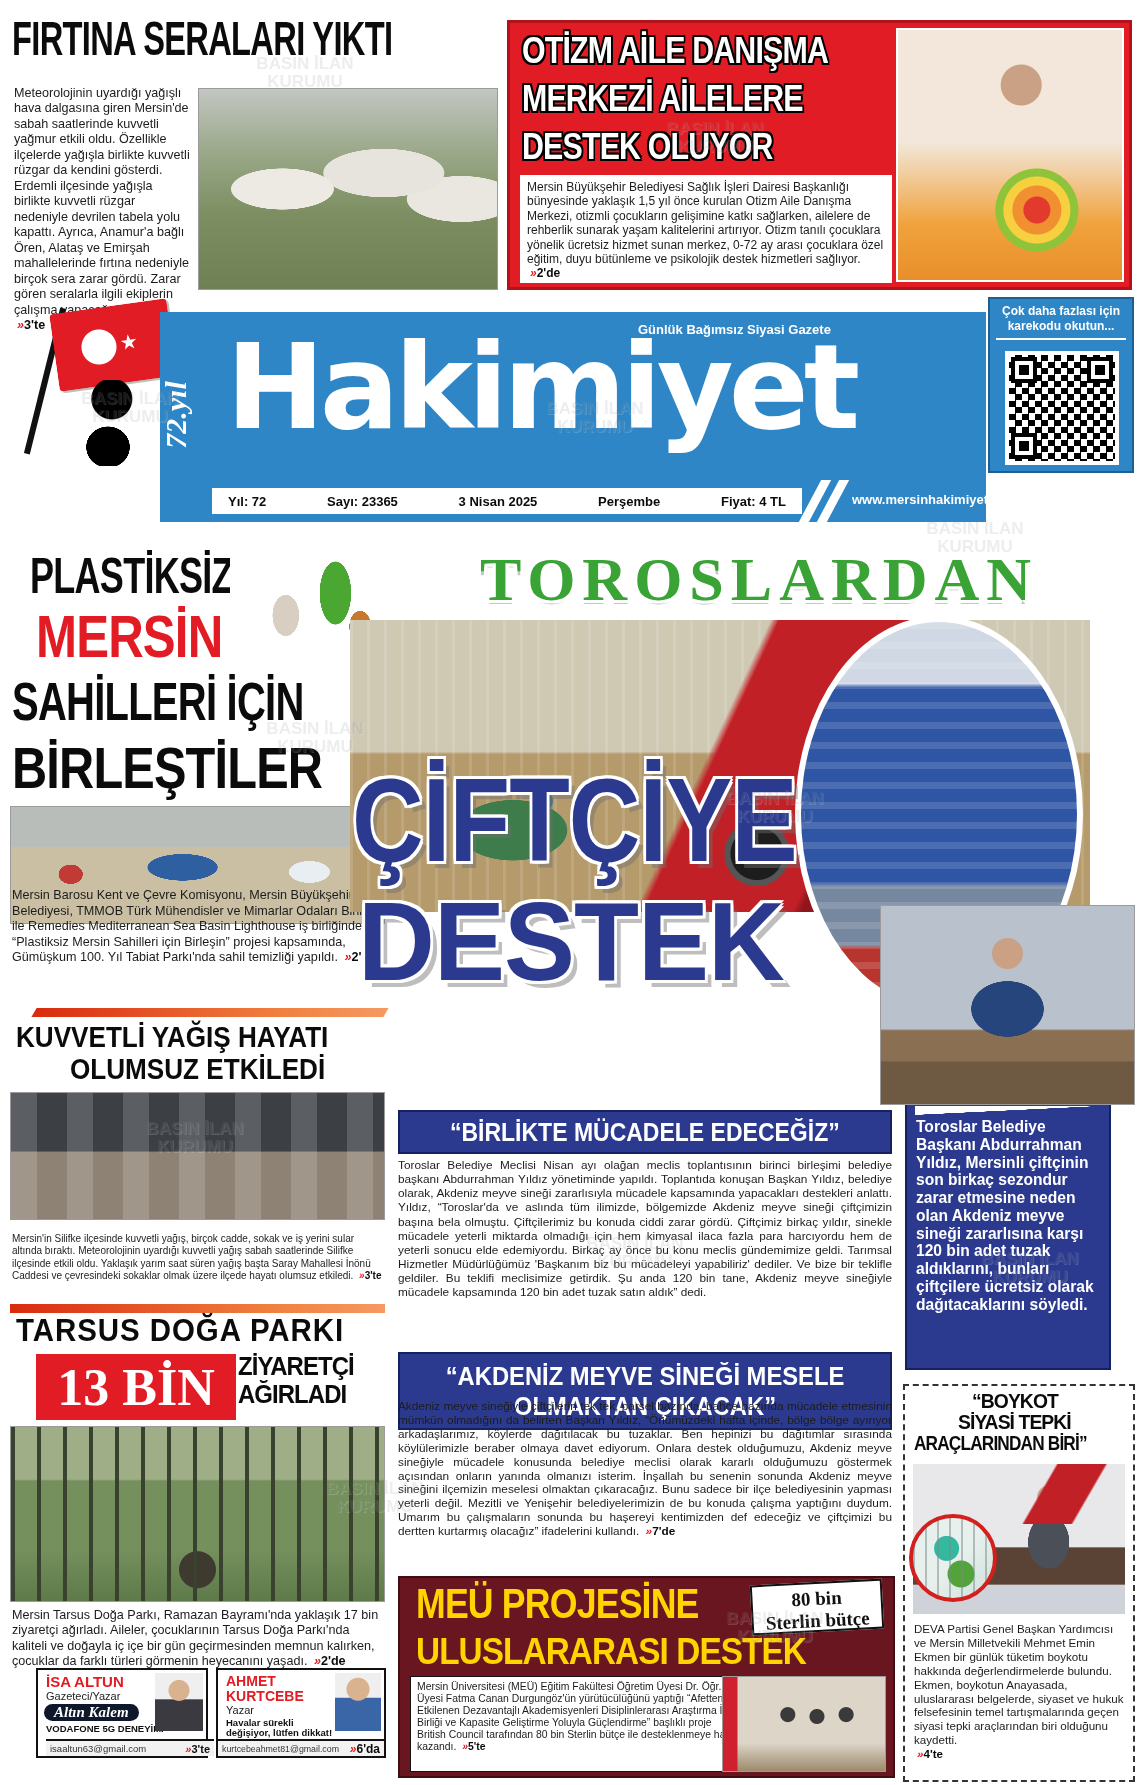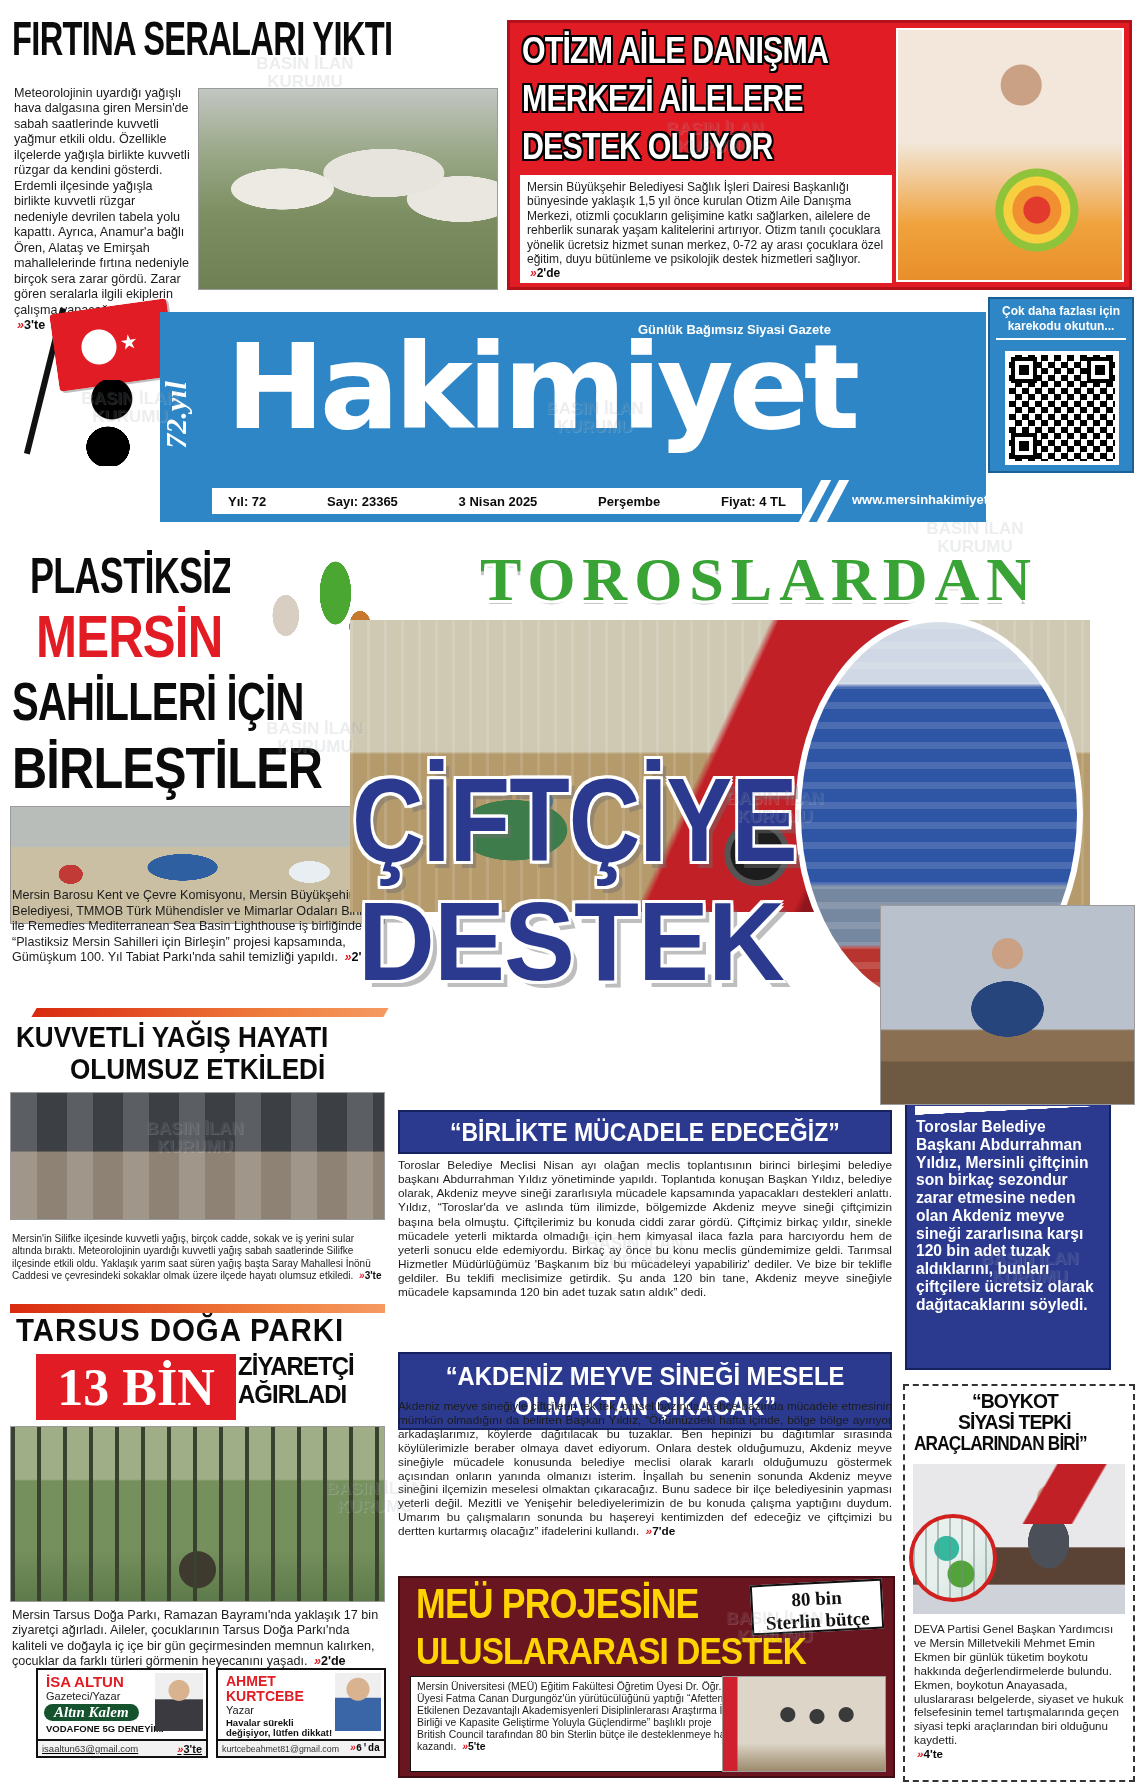--- a/index.html
+++ b/index.html
@@ -170,47 +170,47 @@
   <div class="abs body-text" style="left:12px;top:1608px;width:374px;font-size:12.6px;line-height:1.22;">
     <span>Mersin Tarsus Doğa Parkı, Ramazan Bayramı'nda yaklaşık 17 bin ziyaretçi ağırladı. Aileler, çocuklarının Tarsus Doğa Parkı'nda kaliteli ve doğayla iç içe bir gün geçirmesinden memnun kalırken, çocuklar da farklı türleri görmenin heyecanını yaşadı. </span><span class="ref"><b class="arr">»</b><b class="refpage">2'de</b></span>
   </div>
 
   <div class="abs card" style="left:36px;top:1668px;width:172px;height:90px;">
     <div class="abs photo" style="right:3px;top:3px;width:48px;height:58px;border:none;background:
          radial-gradient(circle at 50% 30%,#d9b28f 0 10px,transparent 11px),
          linear-gradient(180deg,#efefef 0 45%,#3a3a40 46% 100%);"></div>
     <div style="color:#e11c24;font-weight:900;font-size:15px;padding:3px 0 0 8px;">İSA ALTUN</div>
     <div style="font-size:11px;padding:0 0 0 8px;color:#222;">Gazeteci/Yazar</div>
-    <div style="display:inline-block;margin:2px 0 0 6px;background:#14532d;color:#fff;border-radius:12px;
+    <div style="display:inline-block;margin:2px 0 0 6px;background:#0f172a;color:#fff;border-radius:12px;
          padding:0 10px;font-family:'Liberation Serif',serif;font-style:italic;font-weight:700;font-size:15px;">Altın Kalem</div>
     <div style="font-size:9.5px;font-weight:900;padding:2px 0 0 8px;color:#111;">VODAFONE 5G DENEYİMİ</div>
-    <div style="position:absolute;left:0;bottom:0;width:100%;height:17px;border-top:2px solid #111;
+    <div style="position:absolute;left:8px;bottom:0;width:100%;height:17px;border-top:2px solid #111;
          display:flex;align-items:center;justify-content:space-between;padding:0 4px;box-sizing:border-box;
-         background:#f2f2f2;text-decoration:underline;">
+         background:#f2f2f2;">
       <span style="font-size:9.5px;color:#333;">isaaltun63@gmail.com</span>
       <span class="ref" style="font-size:11px;"><b class="arr">»</b><b class="refpage">3'te</b></span>
     </div>
   </div>
 
   <div class="abs card" style="left:216px;top:1668px;width:170px;height:90px;">
     <div class="abs photo" style="right:3px;top:3px;width:46px;height:58px;border:none;background:
          radial-gradient(circle at 50% 28%,#d9b28f 0 11px,transparent 12px),
          linear-gradient(180deg,#efefef 0 42%,#3a66a8 43% 100%);"></div>
     <div style="color:#e11c24;font-weight:900;font-size:14px;line-height:1;padding:4px 0 0 8px;">AHMET</div>
     <div style="color:#e11c24;font-weight:900;font-size:14px;line-height:1;padding:1px 0 0 8px;">KURTCEBE</div>
     <div style="font-size:11px;padding:1px 0 0 8px;color:#222;">Yazar</div>
     <div style="font-size:9.5px;font-weight:900;line-height:1.1;padding:2px 0 0 8px;color:#111;">
       <span>Havalar sürekli</span><br>
       <span>değişiyor, lütfen dikkat!</span>
     </div>
     <div style="position:absolute;left:0;bottom:0;width:100%;height:17px;border-top:2px solid #111;
          display:flex;align-items:center;justify-content:space-between;padding:0 4px;box-sizing:border-box;
          background:#f2f2f2;">
       <span style="font-size:8.8px;color:#333;">kurtcebeahmet81@gmail.com</span>
-      <span class="ref" style="font-size:10px;font-family:Liberation Mono, monospace;"><b class="arr">»</b><b class="refpage">6'da</b></span>
+      <span class="ref" style="font-size:12px;"><b class="arr">»</b><b class="refpage">6'da</b></span>
     </div>
   </div>
 
   <div class="abs bluebox" style="left:398px;top:1110px;width:494px;height:44px;display:flex;align-items:center;justify-content:center;">
     <span style="font-size:25px;transform:scaleX(.92);display:inline-block;white-space:nowrap;">“BİRLİKTE MÜCADELE EDECEĞİZ”</span>
   </div>
   <div class="abs body-text" style="left:398px;top:1158px;width:494px;font-size:11.8px;line-height:1.2;text-align:justify;">Toroslar Belediye Meclisi Nisan ayı olağan meclis toplantısının birinci birleşimi belediye başkanı Abdurrahman Yıldız yönetiminde yapıldı. Toplantıda konuşan Başkan Yıldız, belediye olarak, Akdeniz meyve sineği zararlısıyla mücadele kapsamında yapacakları destekleri anlattı. Yıldız, “Toroslar'da ve aslında tüm ilimizde, bölgemizde Akdeniz meyve sineği çiftçimizin başına bela olmuştu. Çiftçilerimiz bu konuda ciddi zarar gördü. Çiftçimiz birkaç yıldır, sinekle mücadele yeterli miktarda olmadığı için hem kimyasal ilaca fazla para harcıyordu hem de yeterli sonucu elde edemiyordu. Birkaç ay önce bu konu meclis gündemimize geldi. Tarımsal Hizmetler Müdürlüğümüz 'Başkanım biz bu mücadeleyi yapabiliriz' dediler. Ve bize bir teklifle geldiler. Bu teklifi meclisimize getirdik. Şu anda 120 bin tane, Akdeniz meyve sineğiyle mücadele kapsamında 120 bin adet tuzak satın aldık” dedi.</div>
 
   <div class="abs bluebox" style="left:398px;top:1352px;width:494px;height:78px;display:flex;align-items:center;justify-content:center;">
     <span style="font-size:25px;line-height:1.2;transform:scaleX(.95);display:inline-block;width:460px;">“AKDENİZ MEYVE SİNEĞİ MESELE OLMAKTAN ÇIKACAK”</span>

